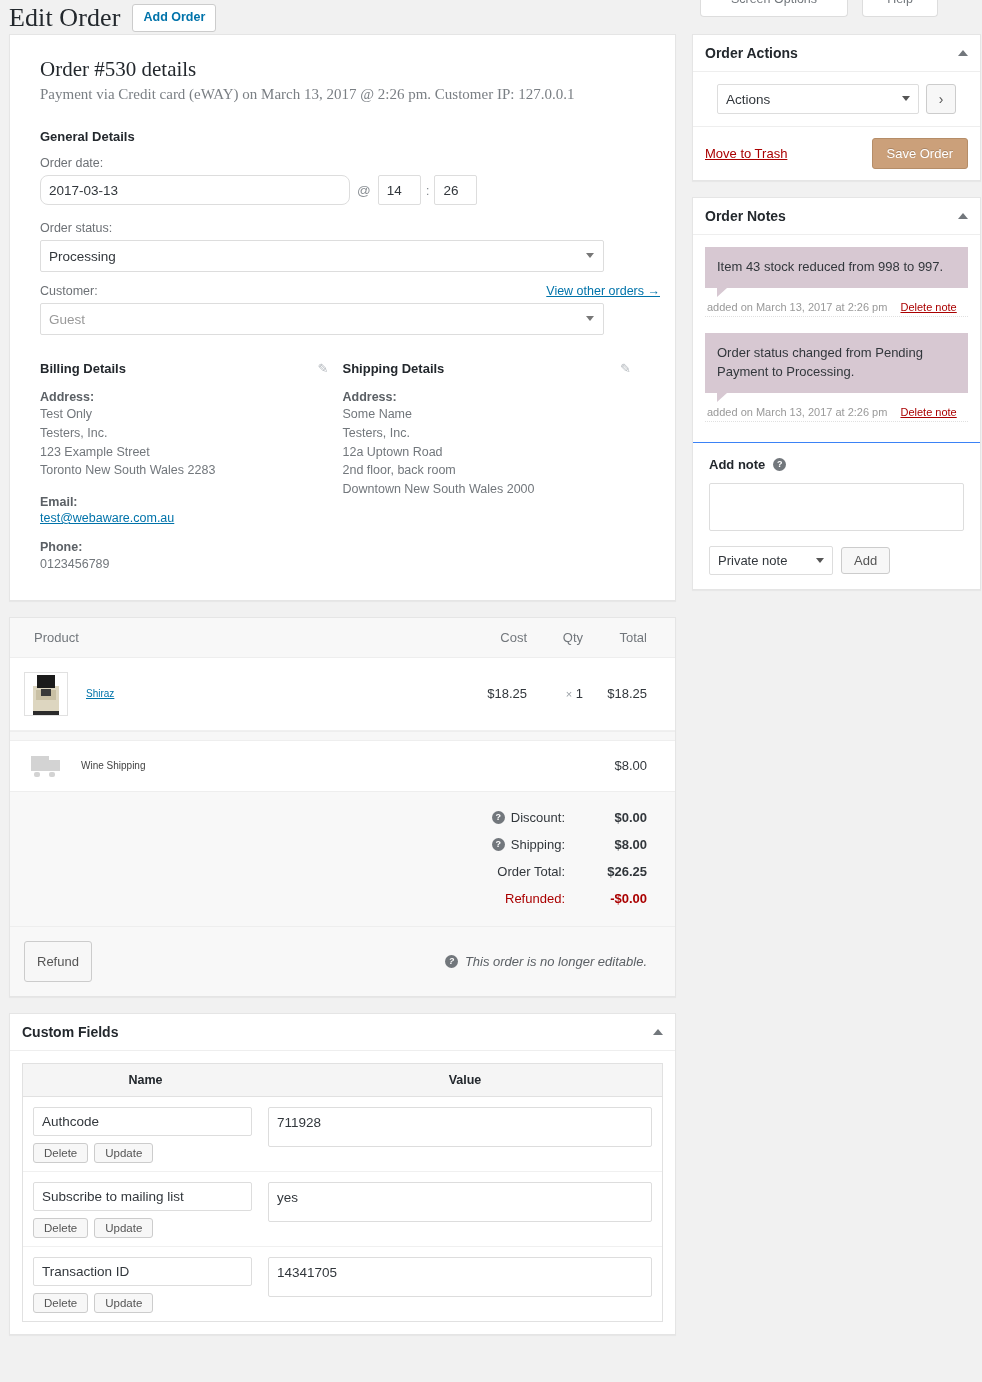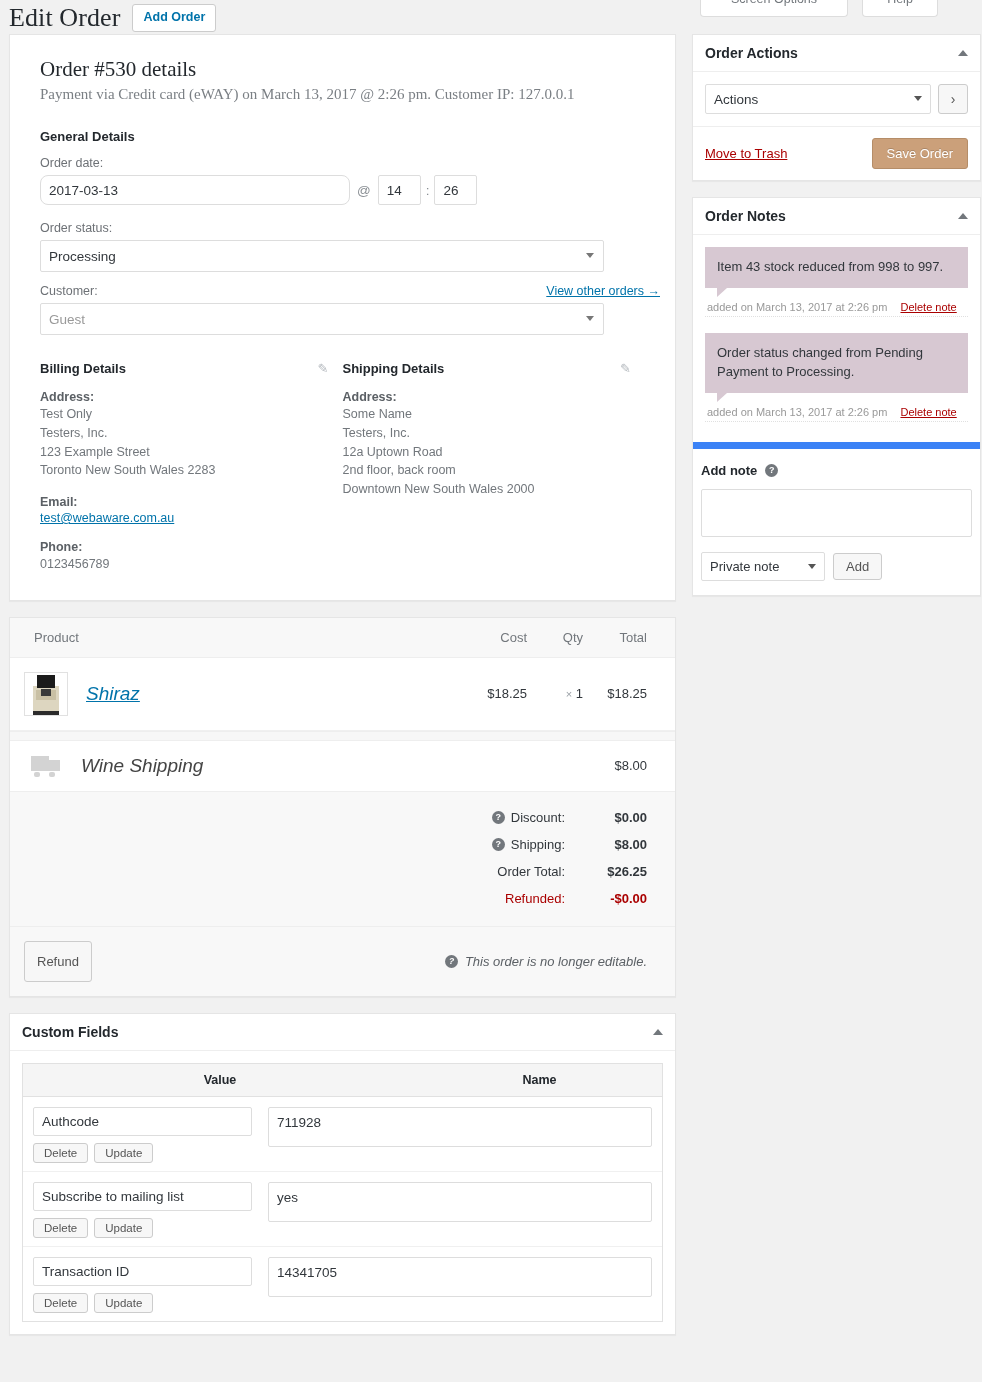--- a/index.html
+++ b/index.html
@@ -149,21 +149,21 @@
   .bottle .label { position:absolute; top:15px; left:3px; width:20px; height:10px; background:#c9c0a4; }
   .bottle .cap { position:absolute; top:14px; left:8px; width:10px; height:7px; background:#3a3a3a; }
   .bottle .base { position:absolute; bottom:0; left:0; width:26px; height:4px; background:#2b2b2b; }
 
   .truck-icon { width:34px; height:22px; position:relative; flex:none; margin-left:5px; }
   .truck-icon .cab { position:absolute; left:18px; top:5px; width:13px; height:11px; background:#d3d3d3; }
   .truck-icon .box { position:absolute; left:2px; top:1px; width:18px; height:15px; background:#d3d3d3; }
   .truck-icon .w1 { position:absolute; left:5px; bottom:0; width:6px; height:5px; background:#d3d3d3; border-radius:2px; }
   .truck-icon .w2 { position:absolute; left:20px; bottom:0; width:6px; height:5px; background:#d3d3d3; border-radius:2px; }
 
-  .item-name { flex:1; padding-left:18px; font-size:19px;font-style:italic; }
+  .item-name { flex:1; padding-left:18px; font-size:10px; }
   .item-name a { color:#0073aa; text-decoration:underline; }
   .item-cost { width:86px; text-align:right; font-size:13px; color:#32373c; }
   .item-qty  { width:56px; text-align:right; font-size:13px; color:#32373c; }
   .item-qty .x { color:#9aa0a6; font-size:11px; }
   .item-total{ width:78px; text-align:right; font-size:13px; color:#32373c; padding-right:14px; }
 
   .row-divider { height:10px; background:#f7f7f7; border-top:1px solid #eee; border-bottom:1px solid #eee; }
 
   
   .totals-wrap { background:#f8f8f8; border-top:1px solid #eee; padding:18px 14px 20px; }
@@ -208,21 +208,21 @@
   }
   .cf-value-col { flex:1; }
   .cf-textarea {
     width:100%; height:40px; resize:none;
     font-size:13.5px; color:#32373c; padding:7px 8px;
     border:1px solid #ddd; border-radius:2px;
     font-family:"Liberation Sans", sans-serif;
   }
 
   
-  .oa-body { padding:12px 12px; border-bottom:1px solid #eee; display:flex; gap:7px; }
+  .oa-body { padding:12px 24px; border-bottom:1px solid #eee; display:flex; gap:7px; }
   .oa-select-wrap { position:relative; flex:1; }
   .oa-select { width:100%; height:30px; font-size:13.5px; }
   .oa-select-wrap .caret {
     position:absolute; right:9px; top:12px; pointer-events:none;
     width:0;height:0;border-left:4px solid transparent;border-right:4px solid transparent;
     border-top:5px solid #555;
   }
   .oa-go {
     width:30px; height:30px; background:#f7f7f7; border:1px solid #ccc; border-radius:3px;
     color:#555; font-size:14px; cursor:pointer; line-height:1;
@@ -247,21 +247,21 @@
     content:""; position:absolute; left:12px; bottom:-9px;
     width:0;height:0; border-left:10px solid #d7c8d2;
     border-bottom:9px solid transparent;
   }
   .note-meta {
     font-size:11px; color:#999; padding:13px 2px 0;
     border-bottom:1px dotted #e0e0e0; padding-bottom:3px;
   }
   .note-meta .del { color:#a00; text-decoration:underline; cursor:pointer; margin-left:10px; }
 
-  .addnote-wrap { border-top:7px solid #3b82f6; padding:14px 8px 14px; }
+  .addnote-wrap { border-top:1px solid #3b82f6; padding:14px 16px 14px; }
   .addnote-head { display:flex; align-items:center; gap:8px; font-size:13px; font-weight:bold; color:#23282d; margin-bottom:11px; }
   .addnote-ta { width:100%; height:48px; resize:none; border:1px solid #ddd; border-radius:2px;
     font-family:"Liberation Sans", sans-serif; font-size:13px; padding:6px 8px; }
   .addnote-foot { display:flex; gap:8px; margin-top:12px; align-items:center; }
   .an-select-wrap { position:relative; width:124px; }
   .an-select { width:100%; height:29px; font-size:13px; }
   .an-select-wrap .caret {
     position:absolute; right:9px; top:12px; pointer-events:none;
     width:0;height:0;border-left:4px solid transparent;border-right:4px solid transparent;
     border-top:5px solid #555;
@@ -437,22 +437,22 @@
     </div>
 
     <div class="postbox">
       <div class="postbox-head">
         <span>Custom Fields</span>
         <span class="toggle-arrow"></span>
       </div>
       <div class="cf-body">
         <div class="cf-table">
           <div class="cf-thead">
+            <div class="cf-th name">Name</div>
             <div class="cf-th value">Value</div>
-            <div class="cf-th name">Name</div>
           </div>
 
           <div class="cf-row">
             <div class="cf-name-col">
               <input class="input cf-name-input" type="text" value="Authcode" style="">
               <div class="cf-actions">
                 <button class="btn-sm">Delete</button>
                 <button class="btn-sm">Update</button>
               </div>
             </div>

